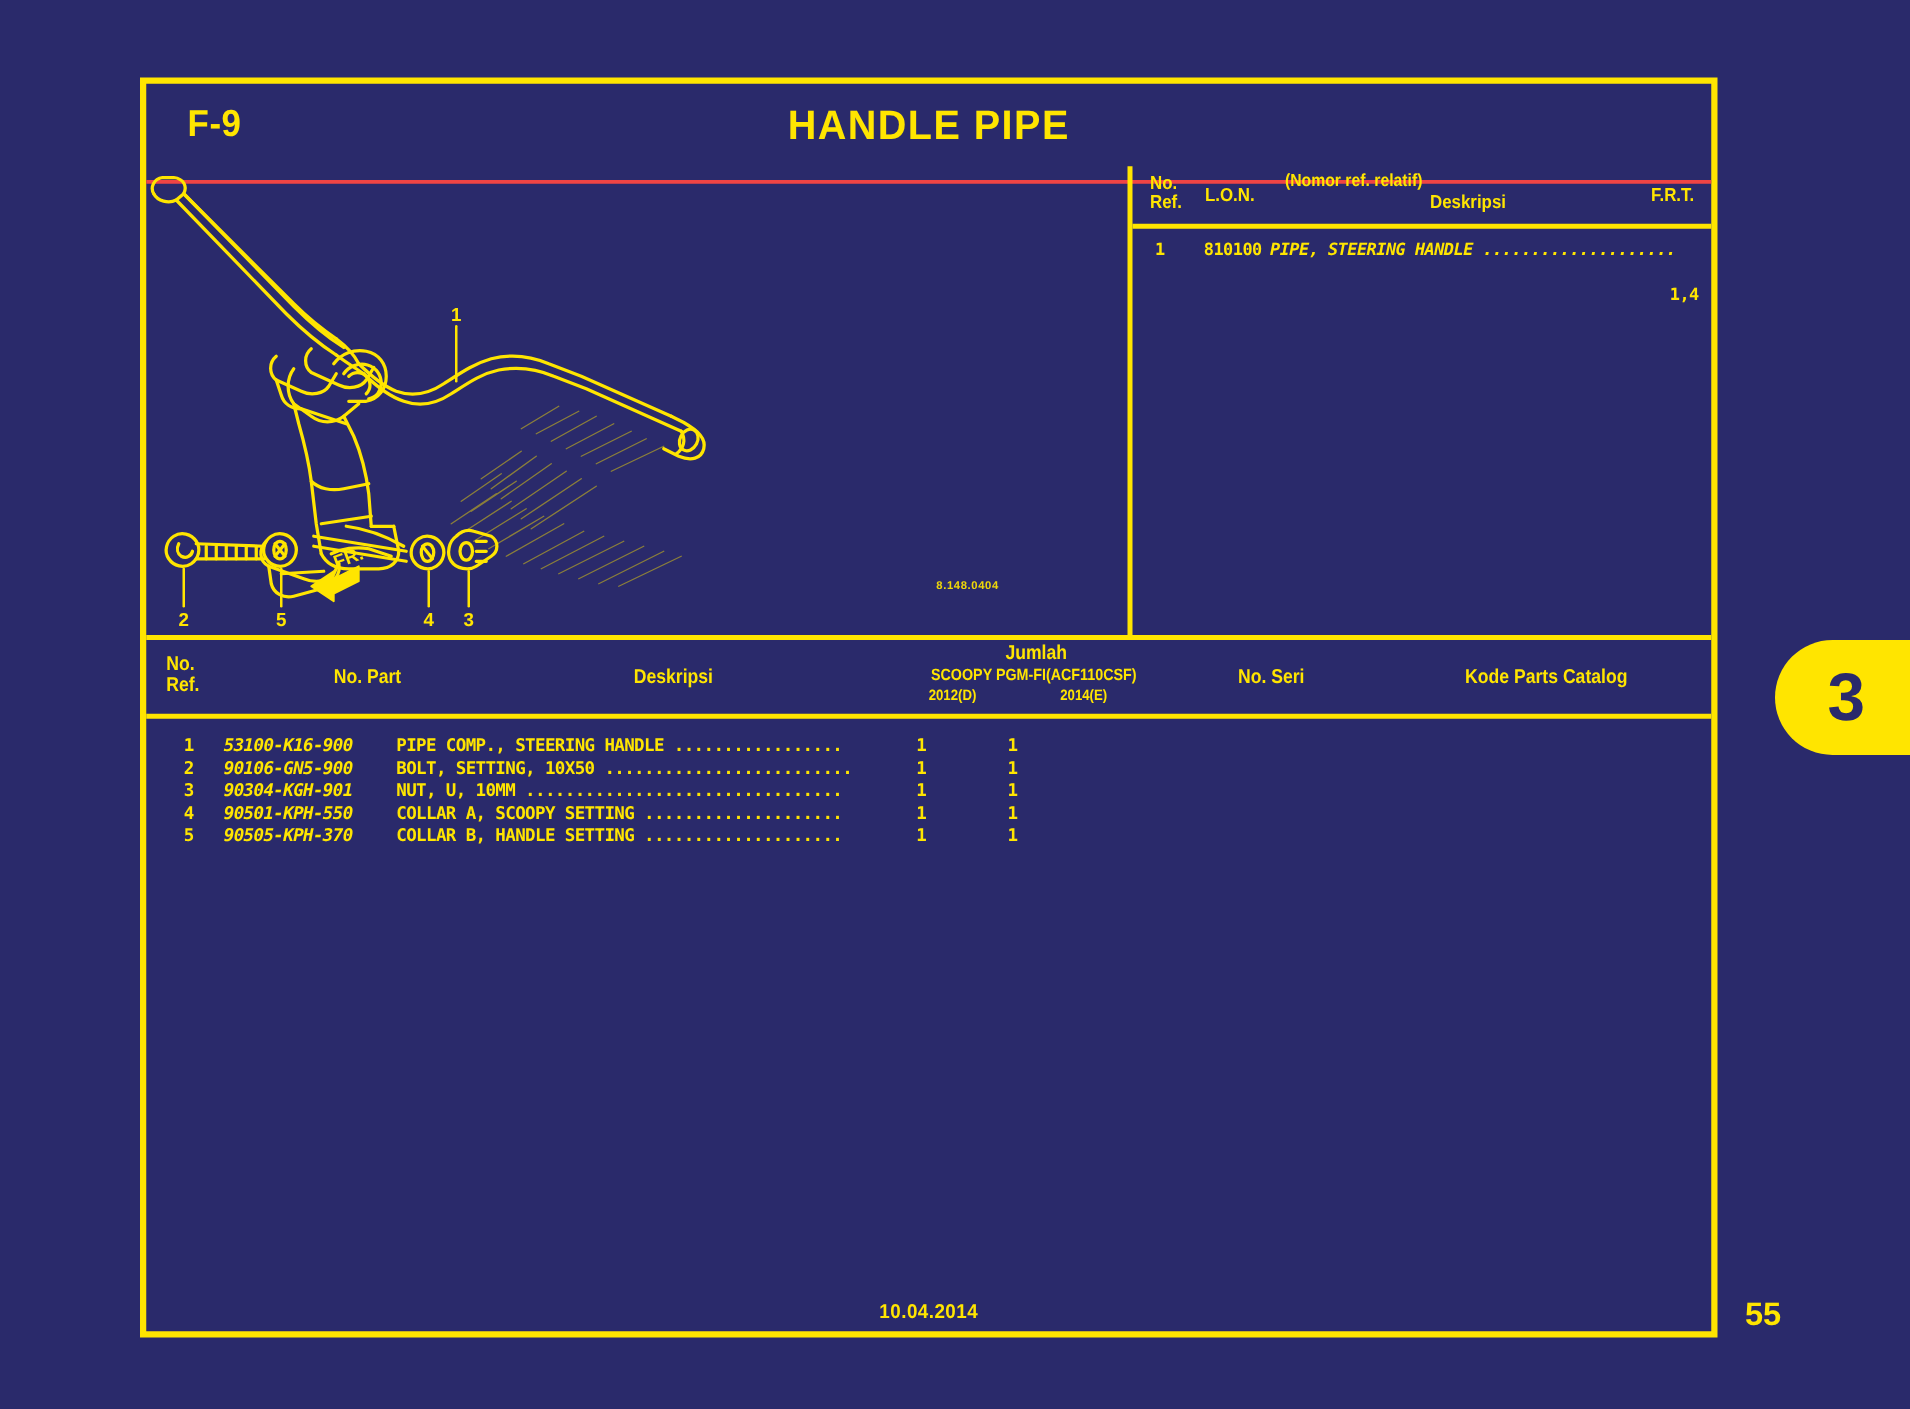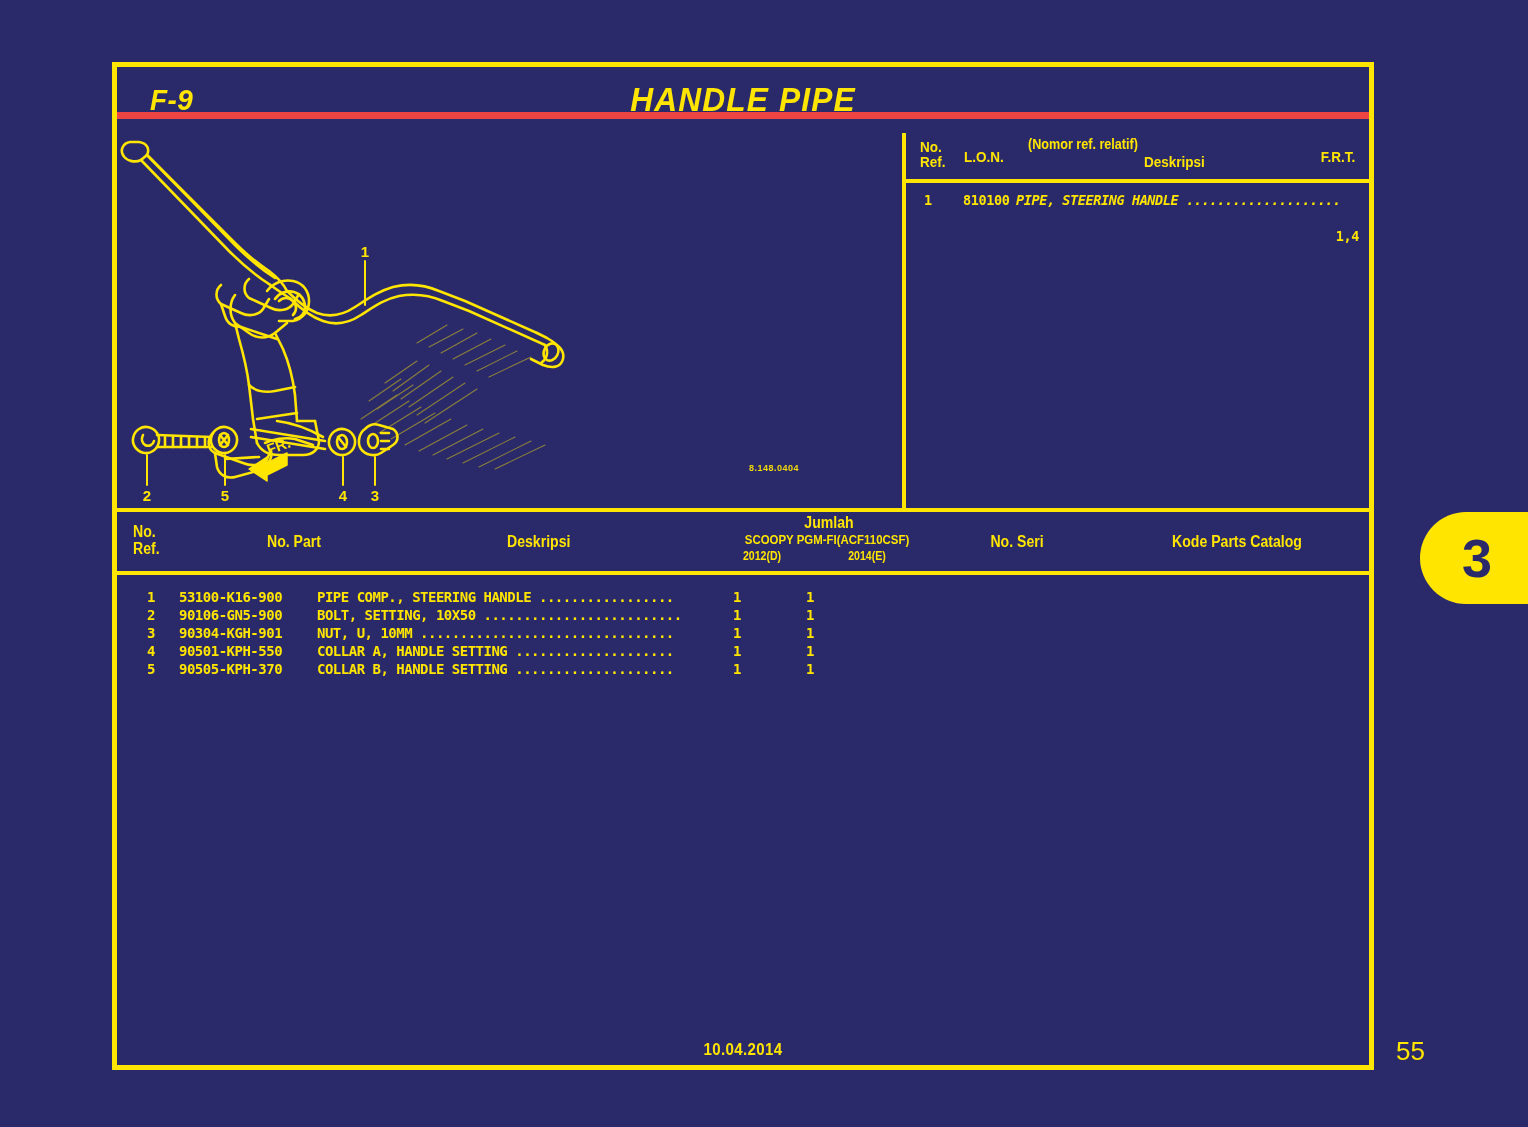--- a/index.html
+++ b/index.html
@@ -26,24 +26,23 @@
     border: 5px solid #ffe500;
     box-sizing: border-box;
   }
 
   
   #title-bar {
     position: absolute;
     left: 0;
     top: 0;
     width: 100%;
-    height: 52px;
-    border-bottom: 7px solid #ef4444;
+    height: 80px;
+    border-bottom: 3px solid #ef4444;
     box-sizing: border-box;
-    font-style: italic;
   }
   #section-code {
     position: absolute;
     left: 33px;
     top: 16px;
     font-size: 30px;
     font-weight: bold;
     letter-spacing: 0.5px;
     font-stretch: condensed;
     transform: scaleX(0.93);
@@ -167,21 +166,21 @@
   }
   .part-row {
     position: relative;
     height: 18px;
     font-family: "DejaVu Sans Mono", monospace;
     font-size: 14px;
     font-weight: bold;
     letter-spacing: -0.5px;
   }
   .pr-ref   { position: absolute; left: 30px; }
-  .pr-part  { position: absolute; left: 62px; }
+  .pr-part  { position: absolute; left: 62px; font-style: italic; }
   .pr-desc  { position: absolute; left: 200px; white-space: pre; }
   .pr-q1    { position: absolute; left: 605px; width: 30px; text-align: center; }
   .pr-q2    { position: absolute; left: 678px; width: 30px; text-align: center; }
 
   
   #footer-date {
     position: absolute;
     left: 0;
     bottom: 6px;
     width: 100%;
@@ -210,21 +209,21 @@
     font-size: 54px;
     font-weight: bold;
     line-height: 1;
     margin-left: 6px;
   }
   #page-number {
     position: absolute;
     left: 1396px;
     top: 1036px;
     font-size: 26px;
-    font-weight: normal;
+    font-weight: bold;
   }
 </style>
 </head>
 <body>
 
 <div id="page-frame">
 
   <div id="title-bar">
     <div id="section-code">F-9</div>
     <div id="page-title">HANDLE PIPE</div>
@@ -404,21 +403,21 @@
       <div class="part-row">
         <span class="pr-ref">3</span>
         <span class="pr-part">90304-KGH-901</span>
         <span class="pr-desc">NUT, U, 10MM ................................</span>
         <span class="pr-q1">1</span>
         <span class="pr-q2">1</span>
       </div>
       <div class="part-row">
         <span class="pr-ref">4</span>
         <span class="pr-part">90501-KPH-550</span>
-        <span class="pr-desc">COLLAR A, HANDLE SETTING ....................</span>
+        <span class="pr-desc">COLLAR A, SCOOPY SETTING ....................</span>
         <span class="pr-q1">1</span>
         <span class="pr-q2">1</span>
       </div>
       <div class="part-row">
         <span class="pr-ref">5</span>
         <span class="pr-part">90505-KPH-370</span>
         <span class="pr-desc">COLLAR B, HANDLE SETTING ....................</span>
         <span class="pr-q1">1</span>
         <span class="pr-q2">1</span>
       </div>

